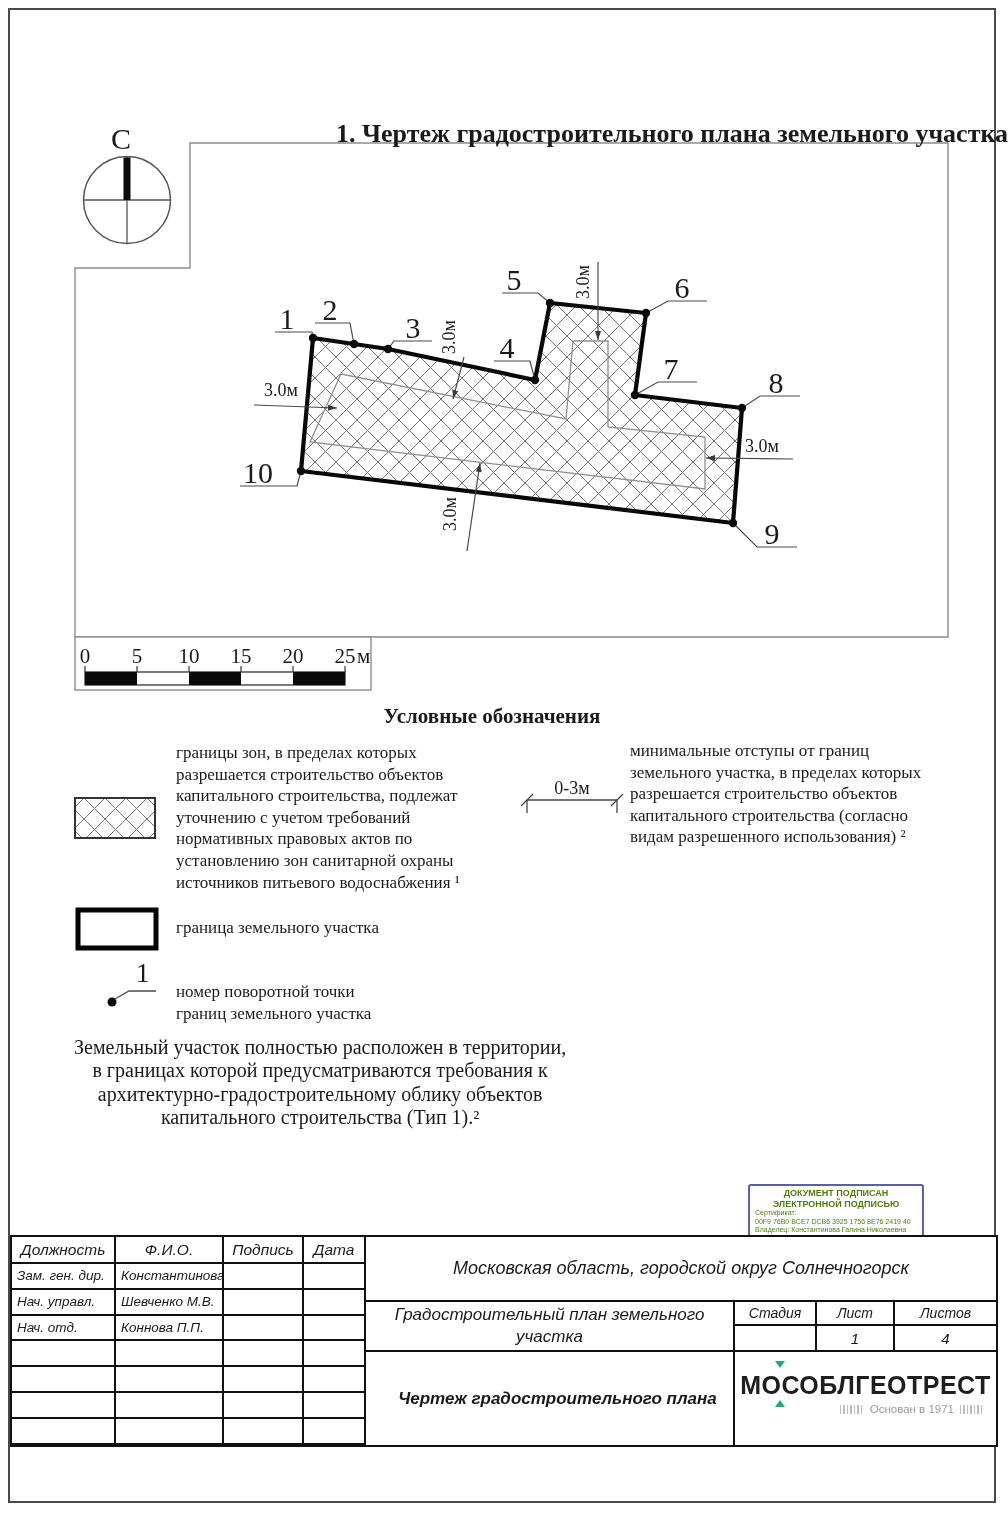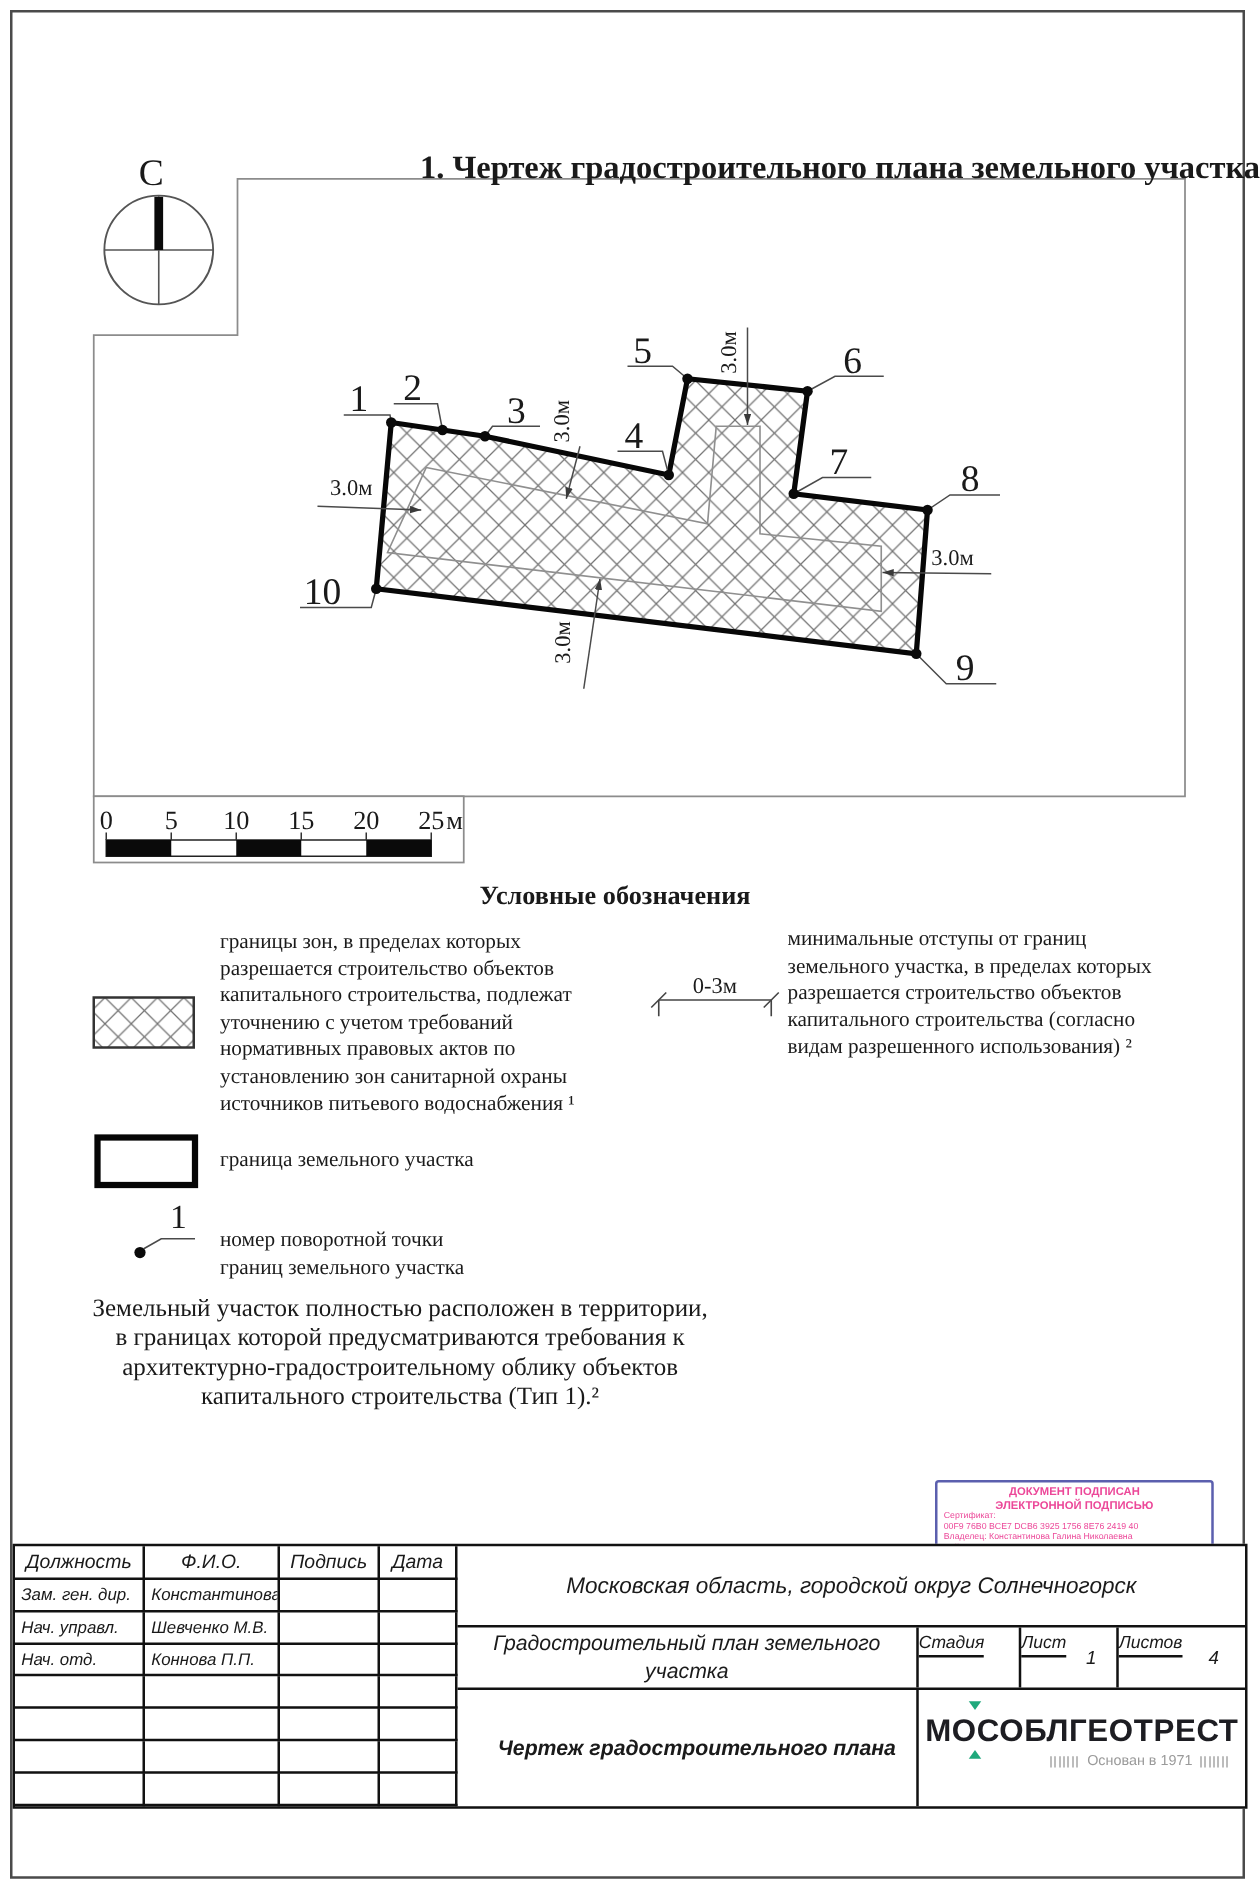--- a/index.html
+++ b/index.html
@@ -15,32 +15,32 @@
   #compass-letter{left:111px;top:122px;font-size:30px;}
   #legend-heading{left:292px;top:704px;width:400px;text-align:center;font-weight:bold;font-size:21px;}
   .leg-text{font-size:17px;line-height:21.6px;white-space:pre-line;}
   #leg1-text{left:176px;top:742px;}
   #legR-text{left:630px;top:740px;}
   #dim03-label{left:527px;top:778px;width:90px;text-align:center;font-size:18px;}
   #leg2-text{left:176px;top:917px;}
   #leg3-num{left:136px;top:958px;font-size:27px;}
   #leg3-text{left:176px;top:981px;}
   #note-text{left:74px;top:1036px;font-size:20px;line-height:23.4px;white-space:pre-line;text-align:center;}
-  #stamp{left:748px;top:1184px;width:223px;height:64px;border:2px solid #5b5fae;border-radius:3px;color:#ec4899;font-family:"Liberation Sans",sans-serif;box-sizing:border-box;padding:2px 5px;overflow:hidden;}
+  #stamp{left:748px;top:1184px;width:176px;height:64px;border:2px solid #5b5fae;border-radius:3px;color:#4d7c0f;font-family:"Liberation Sans",sans-serif;box-sizing:border-box;padding:2px 5px;overflow:hidden;}
   #stamp .c{text-align:center;font-size:9px;line-height:10.5px;font-weight:bold;}
   #stamp .s{font-size:7px;line-height:8.6px;white-space:nowrap;}
   #titleblock{left:10px;top:1235px;width:988px;height:212px;border:2px solid #111;box-sizing:border-box;display:flex;font-family:"Liberation Sans",sans-serif;font-style:italic;background:#fff;}
   #tb-left{width:354px;display:grid;grid-template-columns:104px 108px 80px 62px;grid-template-rows:27px repeat(7,25.8px);}
   #tb-left .cell{border-right:2px solid #111;border-bottom:2px solid #111;box-sizing:border-box;display:flex;align-items:center;font-size:13.5px;padding-left:5px;white-space:nowrap;overflow:hidden;}
   #tb-left .hdr{justify-content:center;font-size:15.5px;padding-left:0;}
   #tb-right{flex:1;display:flex;flex-direction:column;}
   #tb-region{height:65px;border-bottom:2px solid #111;box-sizing:border-box;display:flex;align-items:center;justify-content:center;font-size:18px;}
   #tb-mid{height:50px;border-bottom:2px solid #111;box-sizing:border-box;display:flex;}
   #tb-doctitle{width:369px;border-right:2px solid #111;box-sizing:border-box;display:flex;flex-direction:column;align-items:center;justify-content:center;font-size:17px;line-height:22px;text-align:center;}
-  .tb-col{display:flex;flex-direction:row;box-sizing:border-box;}
+  .tb-col{display:flex;flex-direction:column;box-sizing:border-box;}
   .tb-col .h{height:24px;border-bottom:2px solid #111;box-sizing:border-box;display:flex;align-items:center;justify-content:center;font-size:14px;}
   .tb-col .v{flex:1;display:flex;align-items:center;justify-content:center;font-size:15px;}
   #tb-col-stage{width:82px;border-right:2px solid #111;}
   #tb-col-sheet{width:78px;border-right:2px solid #111;}
   #tb-col-sheets{flex:1;}
   #tb-bottom{flex:1;display:flex;}
   #tb-drawtitle{width:369px;border-right:2px solid #111;box-sizing:border-box;display:flex;align-items:center;justify-content:center;font-weight:bold;font-size:17px;padding-left:16px;}
   #tb-logo{flex:1;position:relative;font-style:normal;}
   #org-name{position:absolute;left:0;right:0;top:19px;text-align:center;font-weight:bold;font-size:25px;letter-spacing:0.5px;color:#1d1d22;font-family:"Liberation Sans",sans-serif;}
   .tri{position:absolute;width:0;height:0;border-left:5px solid transparent;border-right:5px solid transparent;}

